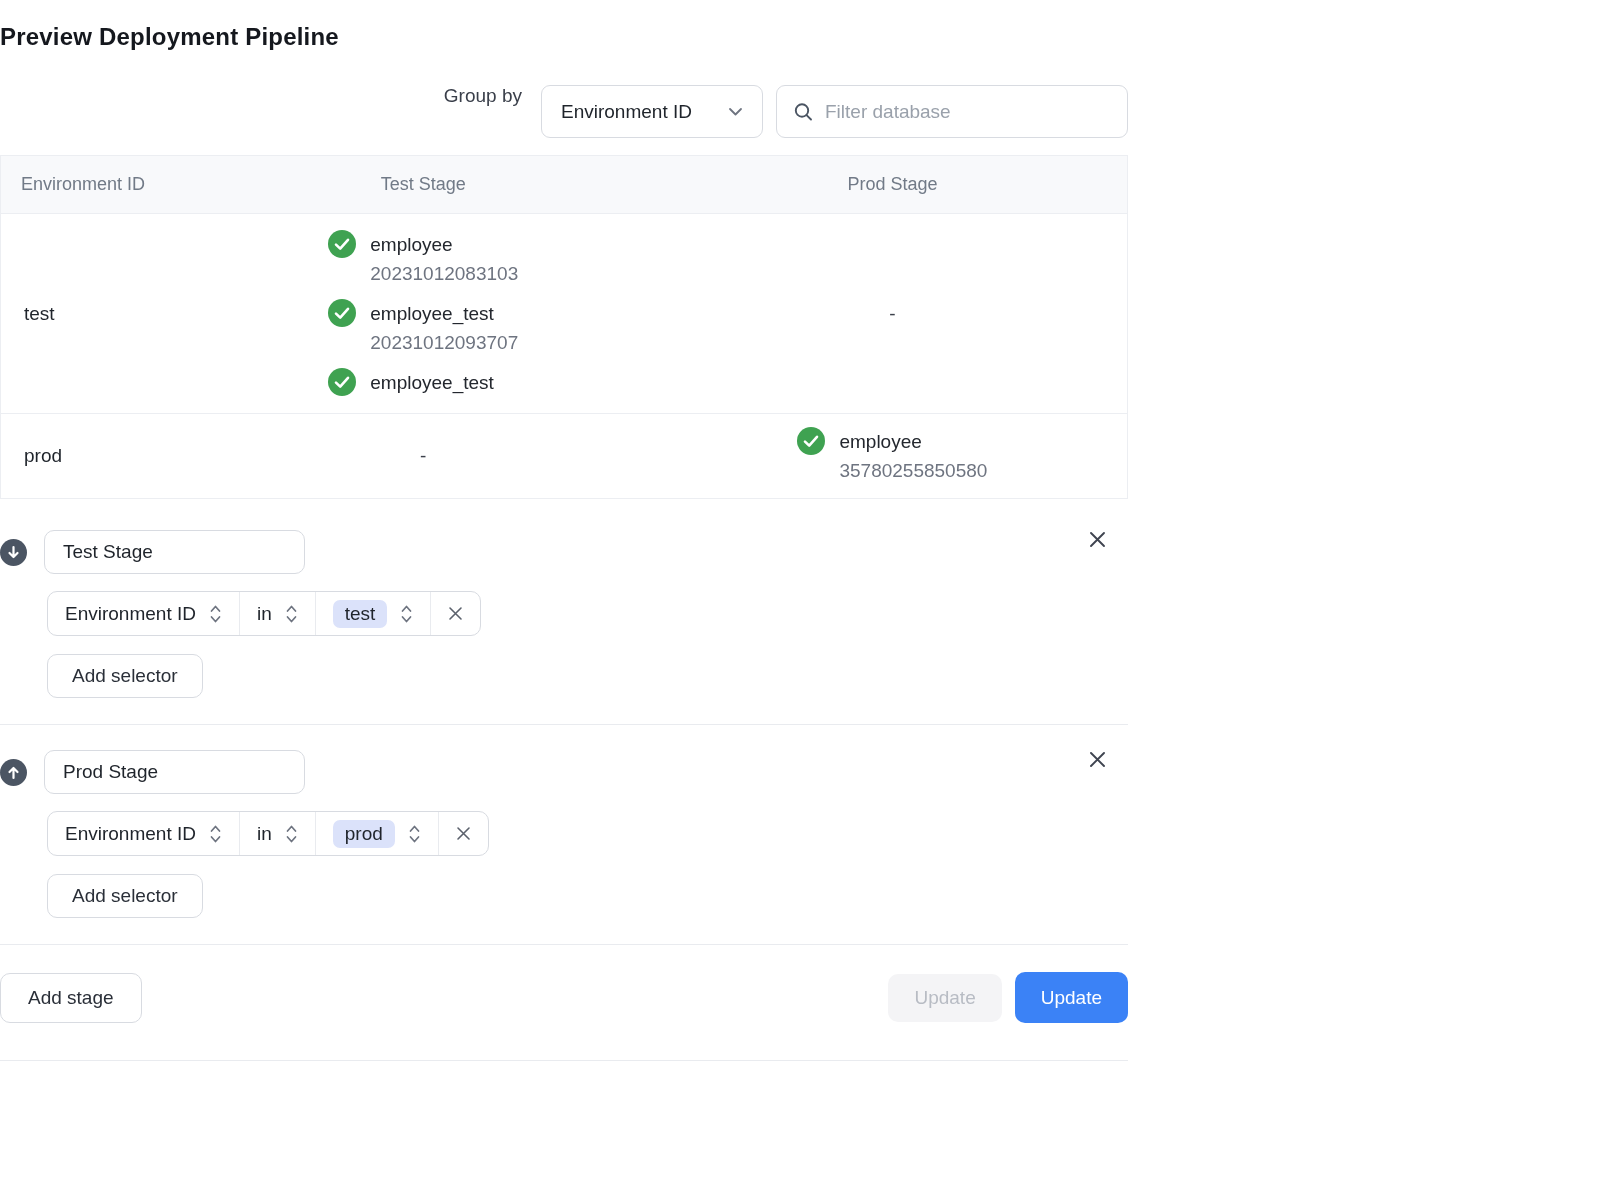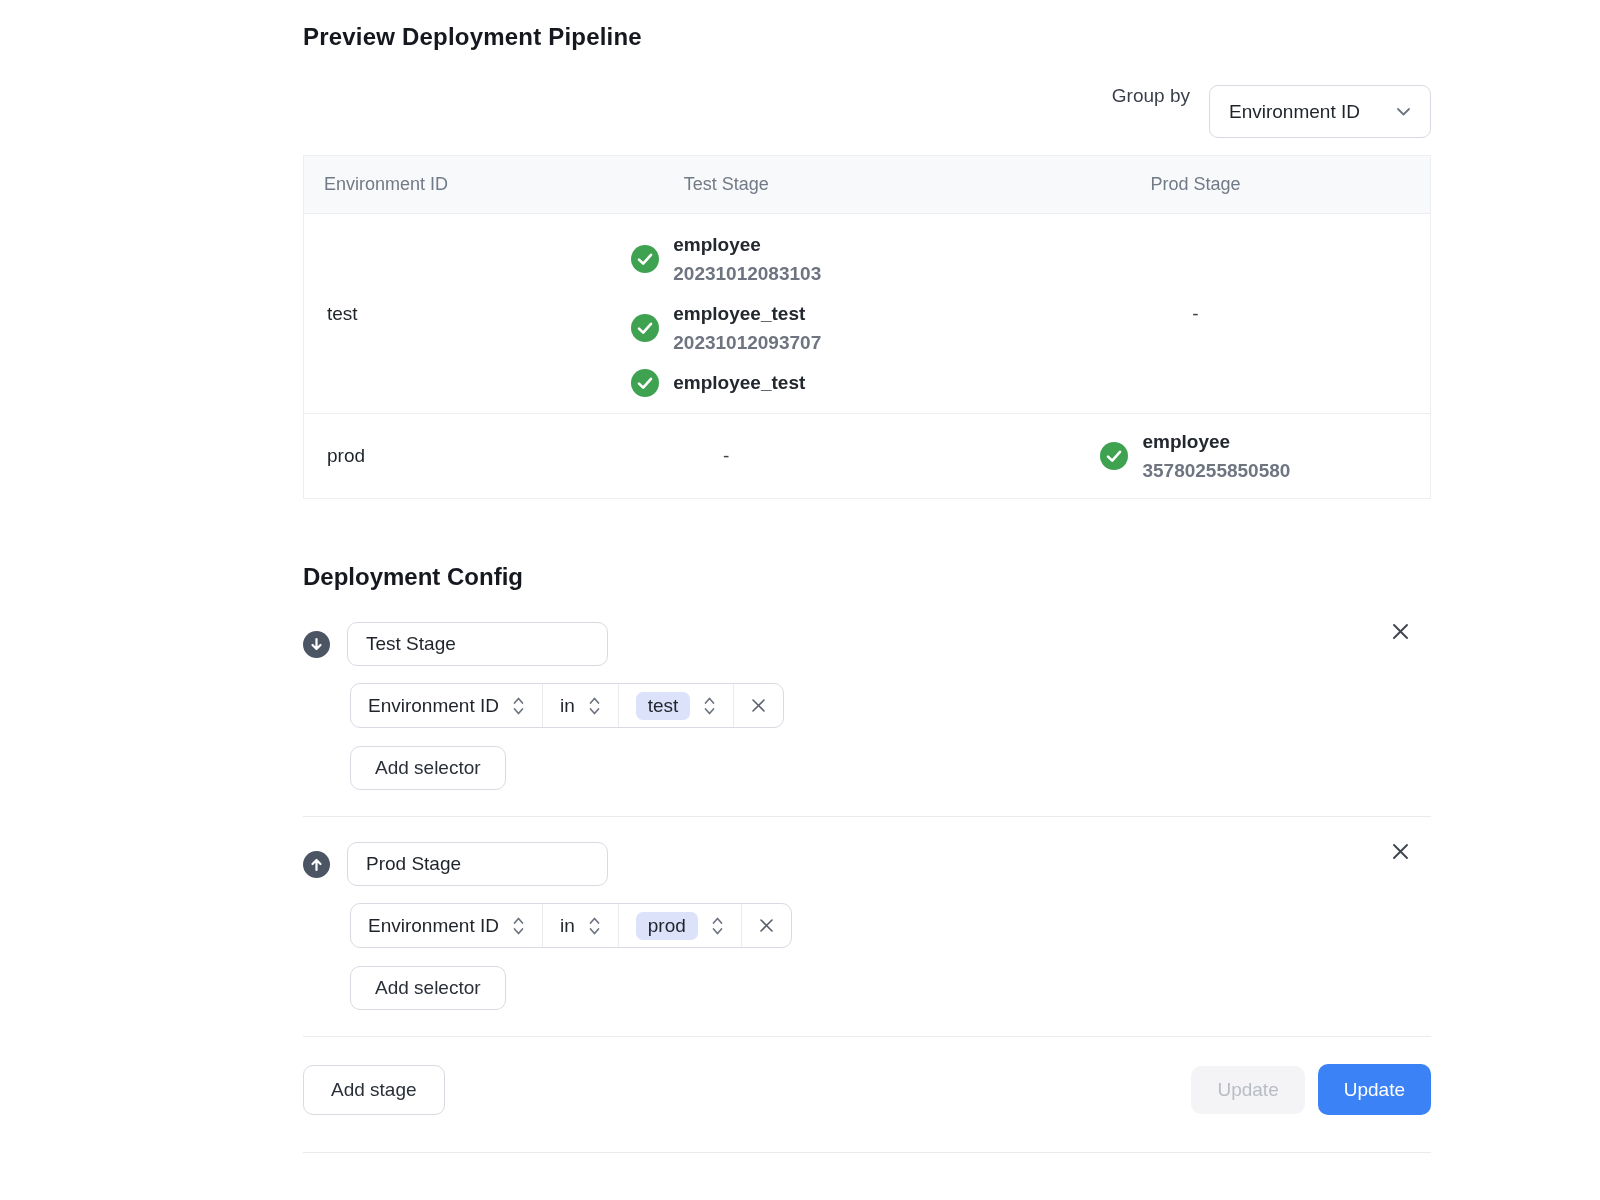--- a/index.html
+++ b/index.html
@@ -1,18 +1,18 @@
 <!DOCTYPE html>
 <html><head>
 <meta charset="utf-8">
 <style>
   * { margin:0; padding:0; box-sizing:border-box; }
   html,body { width:1600px; height:1200px; background:#ffffff; overflow:hidden;
               font-family:"Liberation Sans", sans-serif; color:#1f242b; }
-  .container { margin-left:303px; width:1128px; }
+  .container { width:1128px; }
 
   
   .page-title { padding-top:23px; font-size:24px; font-weight:700; color:#15181e; letter-spacing:.2px; }
 
   
   .toolbar { display:flex; justify-content:flex-end; align-items:flex-start; margin-top:34px; }
   .group-by-label { font-size:19px; color:#3a3f4a; margin-right:19px; }
   .select-btn { display:flex; align-items:center; justify-content:space-between; width:222px; height:53px;
                 border:1px solid #d8dbe1; border-radius:9px; padding:0 19px; font-size:19px; color:#1f242b;
                 background:#fff; cursor:pointer; }
@@ -28,21 +28,21 @@
   .tbl-header { background:#f8f9fb; height:57px; align-items:center; color:#717a87; font-size:18px; }
   .th-env { padding-left:20px; text-align:left; }
   .th-center { text-align:center; }
   .tbl-row { border-top:1px solid #eceef2; }
   .row-test { min-height:200px; }
   .row-prod { min-height:85px; }
   .cell { display:flex; align-items:center; justify-content:center; font-size:19px; }
   .cell-env { justify-content:flex-start; padding-left:23px; color:#1f242b; }
   .dash { color:#3c414b; }
   .deploy-list { display:flex; flex-direction:column; gap:11px; align-items:flex-start; padding:15px 0; }
-  .deploy-item { display:flex; align-items:center; gap:14px;font-weight:bold; }
+  .deploy-item { display:flex; gap:14px; }
   .deploy-name { font-size:19px; color:#23272e; line-height:29px; }
   .deploy-version { font-size:19px; color:#6e7480; line-height:29px; }
 
   
   .config-heading { margin-top:64px; font-size:24px; font-weight:700; color:#15181e; }
   .stage-head { display:flex; align-items:center; position:relative; margin-top:31px; }
   .dir-btn { width:27px; height:27px; border-radius:50%; background:#4b5563; border:none; display:flex;
              align-items:center; justify-content:center; margin-right:17px; cursor:pointer; flex:0 0 auto; }
   .stage-input { width:261px; height:44px; border:1px solid #d8dbe1; border-radius:10px; padding:0 18px;
                  font-size:19px; color:#1f242b; outline:none; }
@@ -79,20 +79,27 @@
   <h1 class="page-title">Preview Deployment Pipeline</h1>
 
   <div class="toolbar">
     <span class="group-by-label">Group by</span>
     <button class="select-btn">
       <span>Environment ID</span>
       <svg width="15" height="10" viewBox="0 0 15 10">
           <path d="M2 2 L7.5 7.5 L13 2" stroke="#6e7480" stroke-width="1.8" fill="none" stroke-linecap="round" stroke-linejoin="round"></path>
         </svg>
     </button>
+    <div class="filter-wrap">
+      <svg class="search-icon" width="21" height="21" viewBox="0 0 21 21">
+          <circle cx="9" cy="9" r="6.2" stroke="#4b5563" stroke-width="1.9" fill="none"></circle>
+          <path d="M13.8 13.8 L18 18" stroke="#4b5563" stroke-width="1.9" stroke-linecap="round"></path>
+        </svg>
+      <input class="filter-input" type="text" placeholder="Filter database" style="">
+    </div>
   </div>
 
   <div class="tbl">
     <div class="tbl-header">
       <div class="th-env">Environment ID</div>
       <div class="th-center">Test Stage</div>
       <div class="th-center">Prod Stage</div>
     </div>
 
     <div class="tbl-row row-test">
@@ -148,21 +155,20 @@
             </svg>
           <div class="deploy-text">
             <div class="deploy-name">employee</div>
             <div class="deploy-version">35780255850580</div>
           </div>
         </div>
       </div>
     </div>
   </div>
 
-  <h2 class="config-heading">Deployment Config</h2>
 
   <div class="stage-block">
     <div class="stage-head">
       <button class="dir-btn">
         <svg width="17" height="17" viewBox="0 0 17 17">
             <path d="M8.5 3 V12.5 M4.5 9 L8.5 13 L12.5 9" stroke="#fff" stroke-width="2.2" fill="none" stroke-linecap="round" stroke-linejoin="round"></path>
           </svg>
       </button>
       <input class="stage-input" type="text" value="Test Stage" style="">
       <button class="stage-close">

